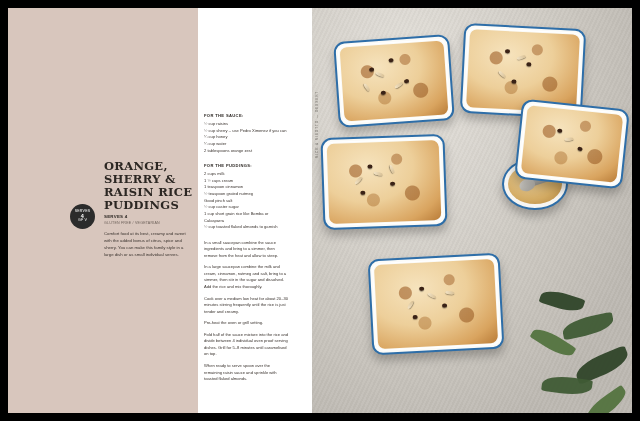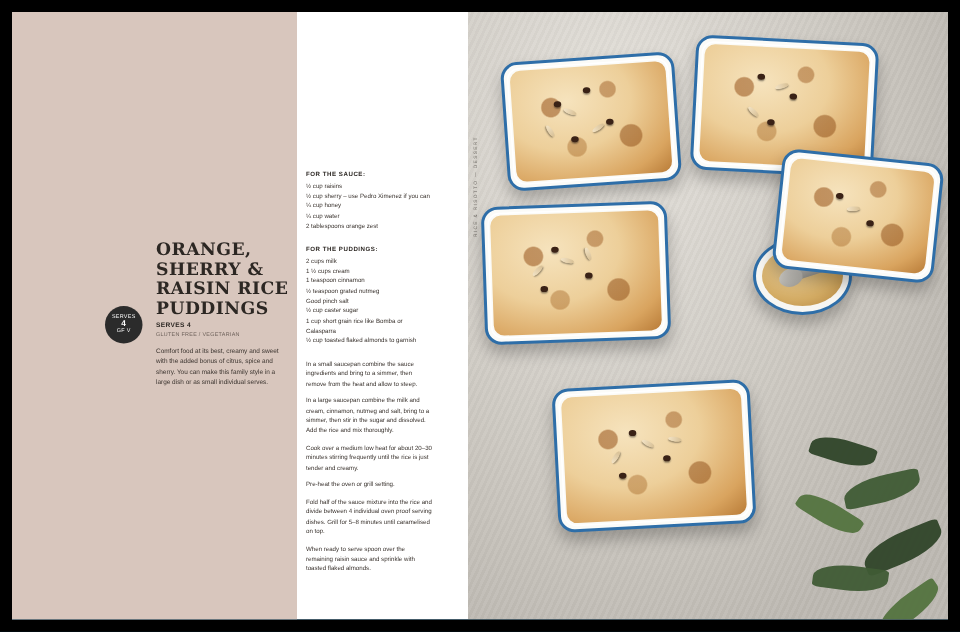--- a/index.html
+++ b/index.html
@@ -23,21 +23,21 @@
   }
 
   
   .spread {
     position: absolute;
     left: 8px;
     top: 8px;
     width: 624px;
     height: 405px;
     display: flex;
-    background: #0c4a6e;
+    background: #3b82f6;
     overflow: hidden;
   }
 
   
   .left-page {
     position: relative;
     width: 304px;
     height: 405px;
     background: #ffffff;
     flex: 0 0 304px;

